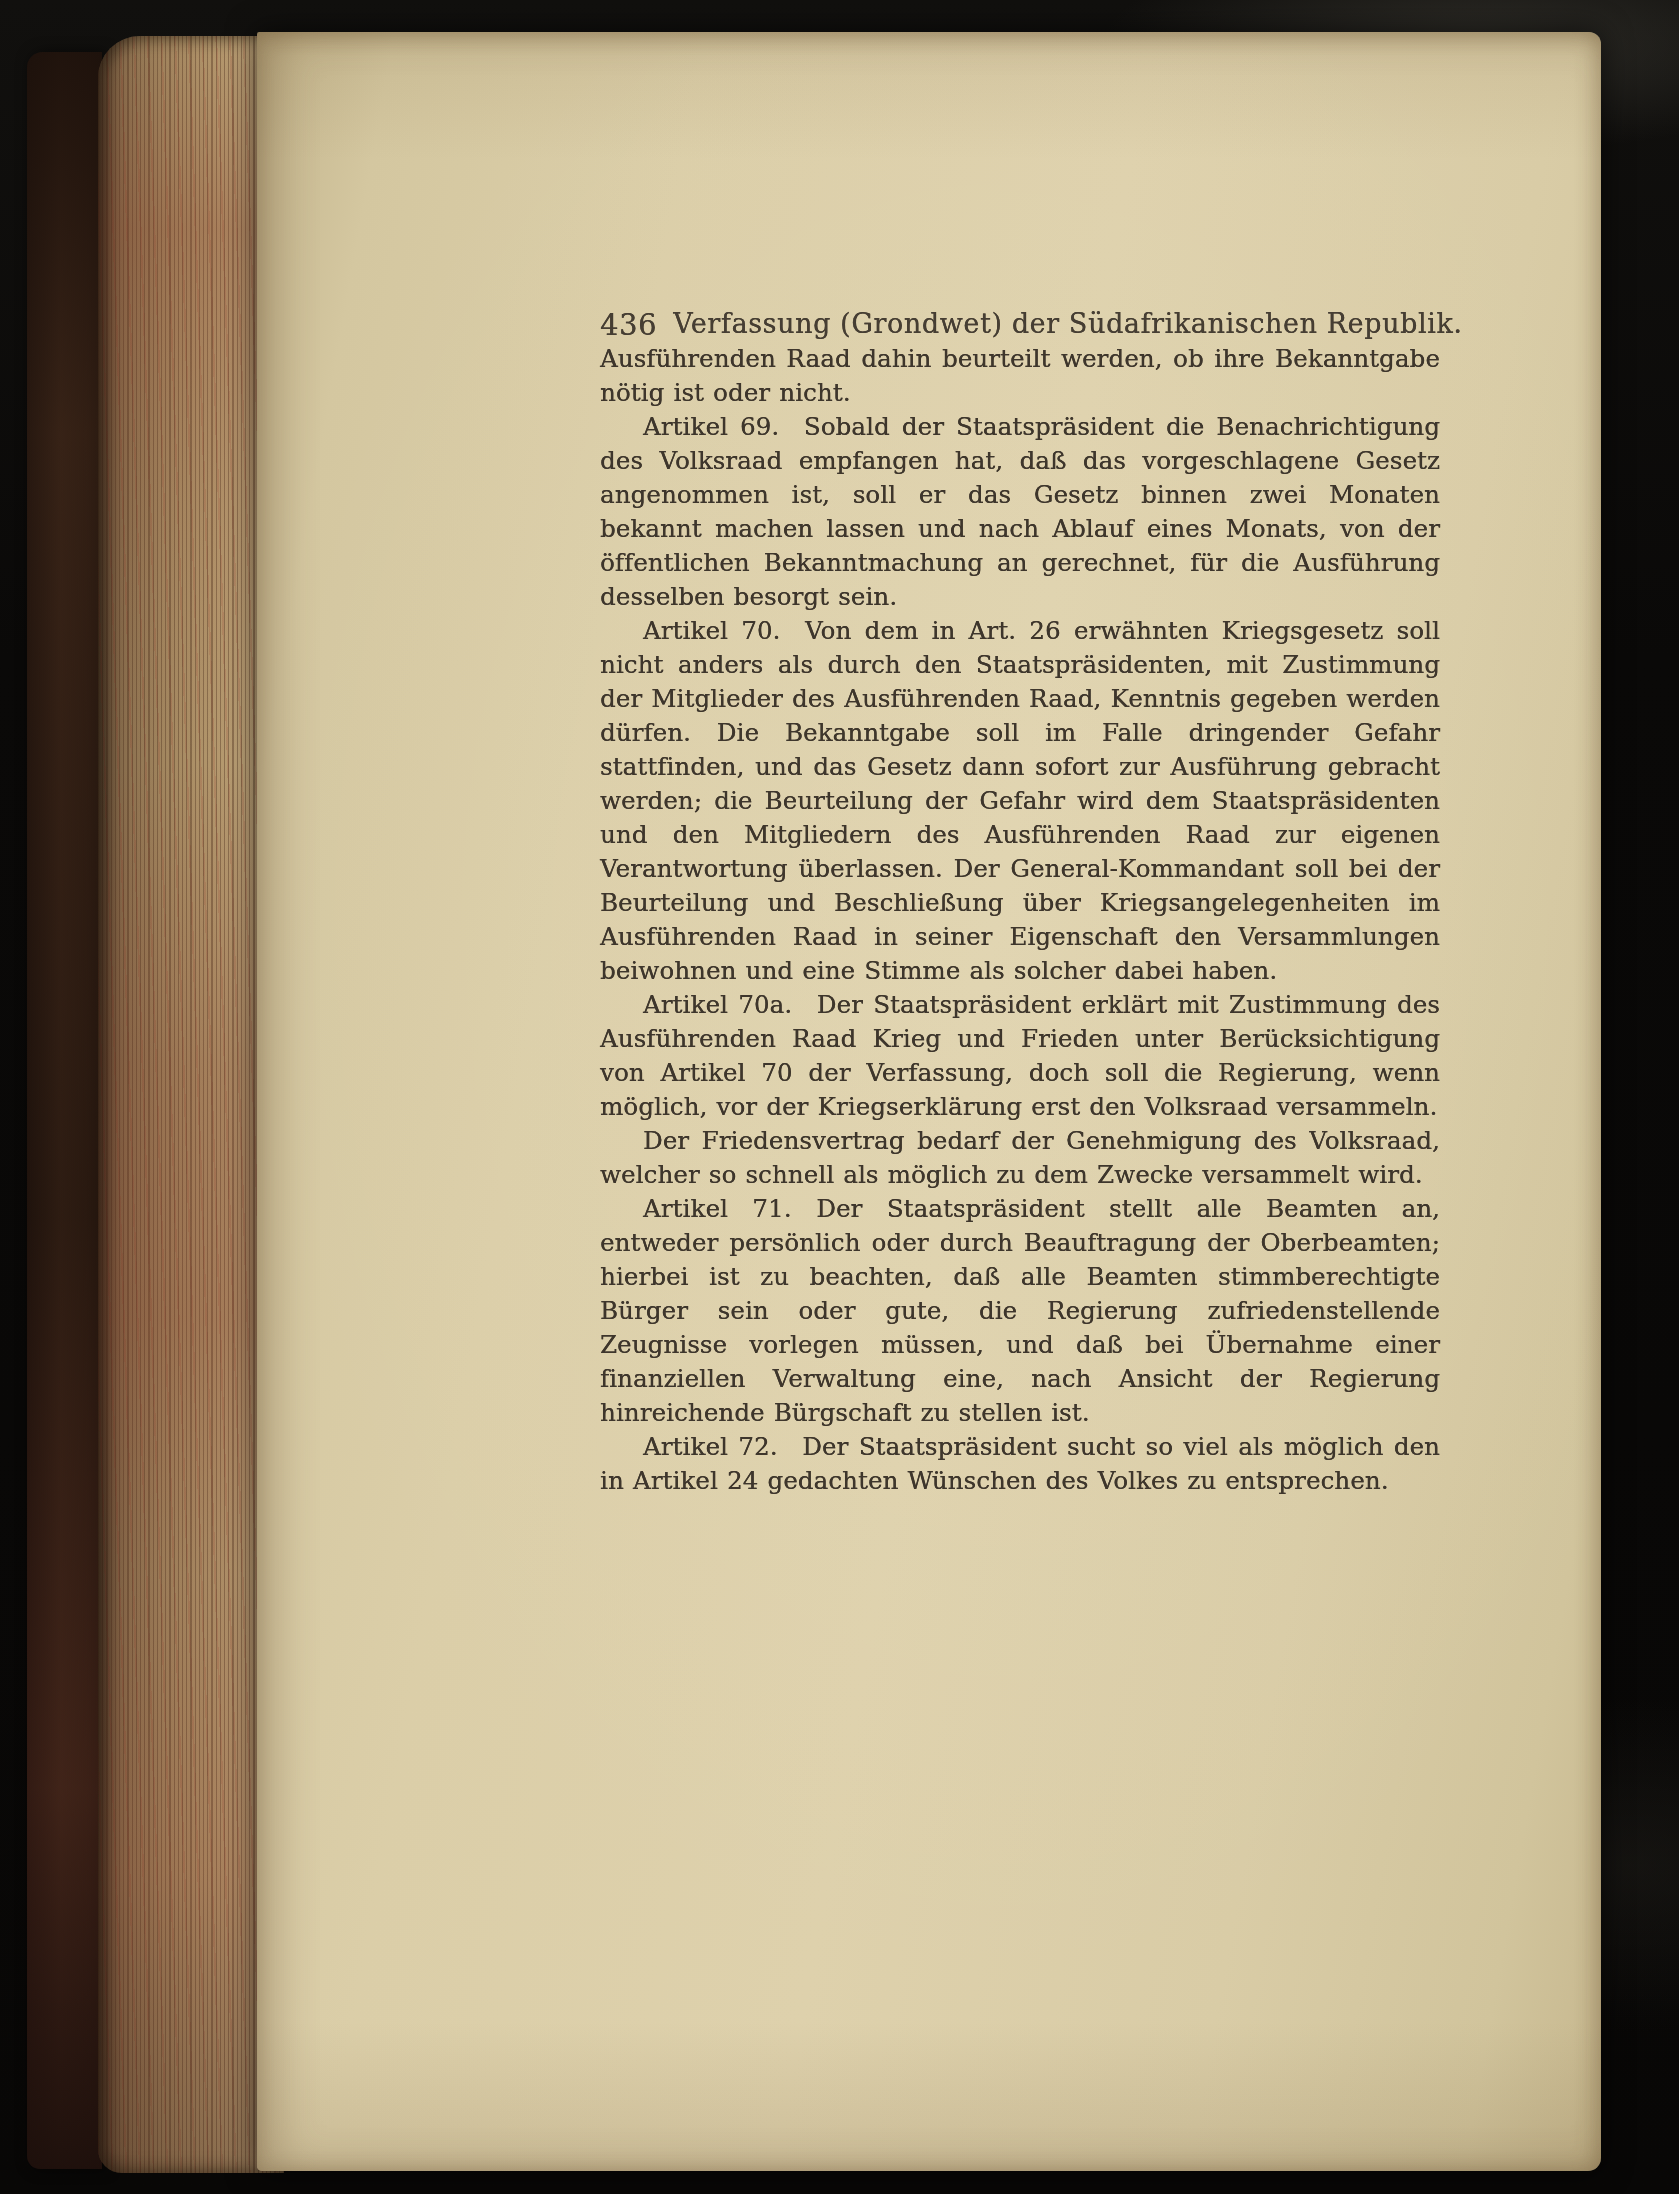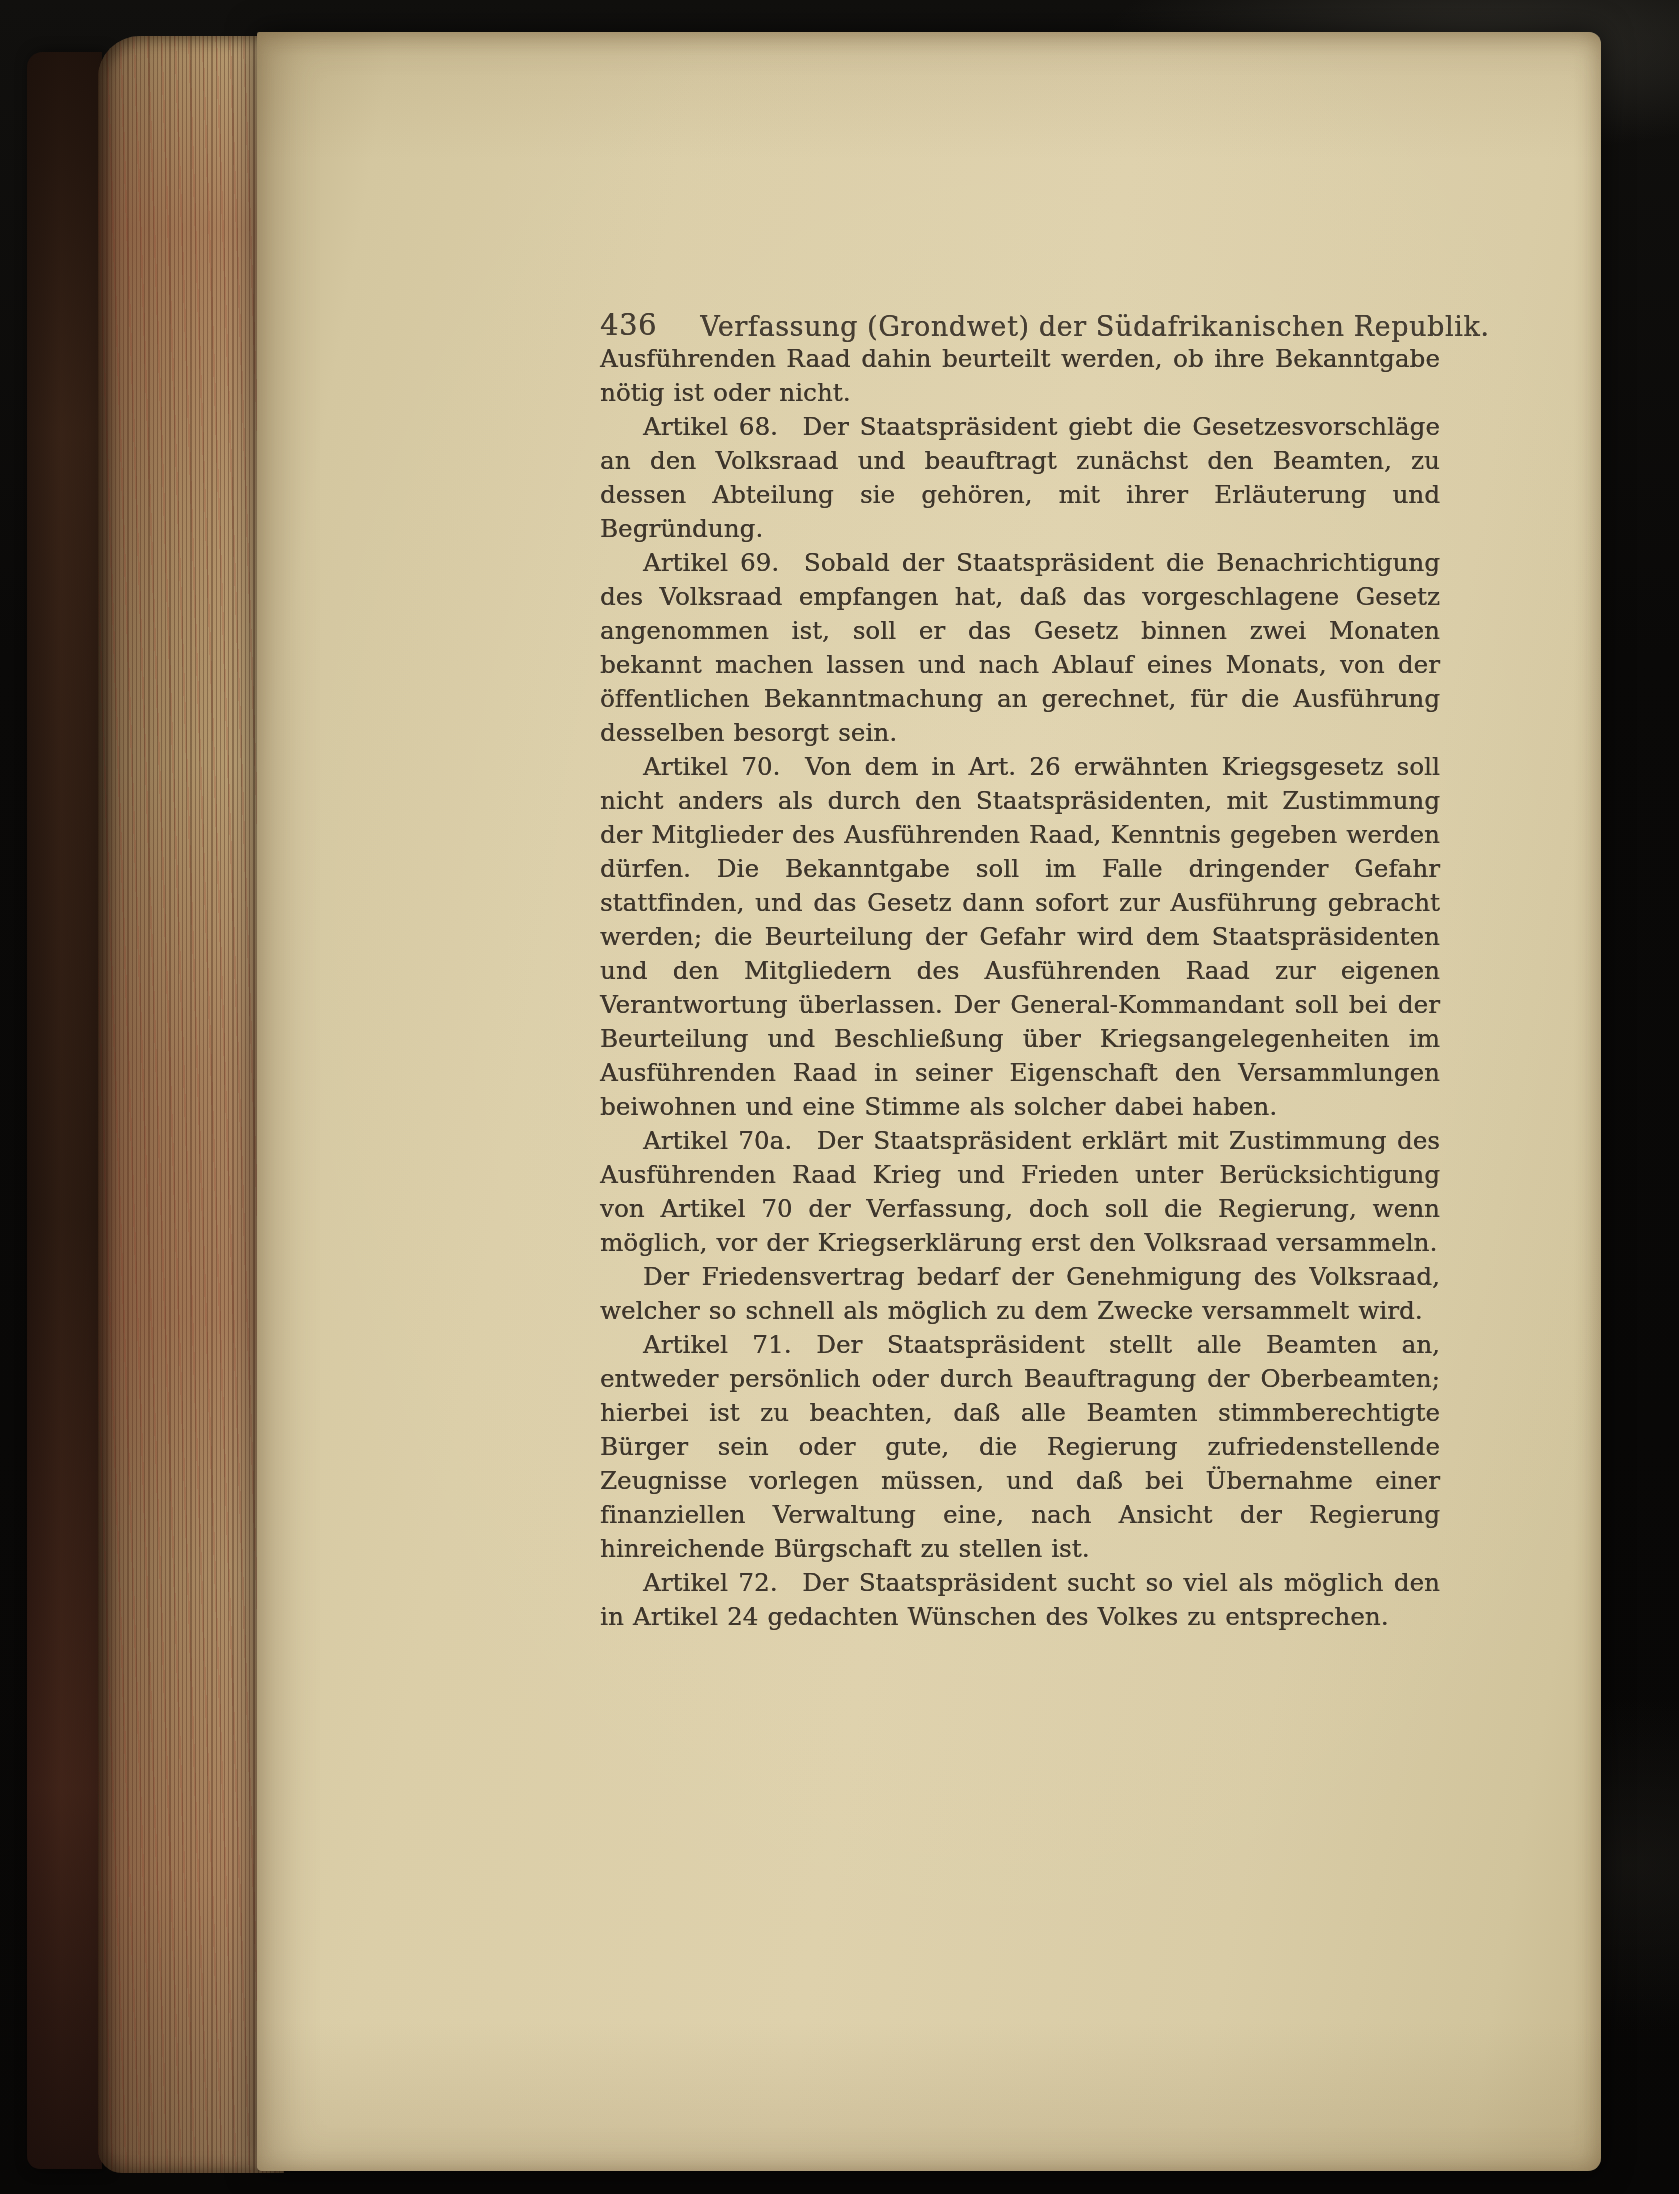--- a/index.html
+++ b/index.html
@@ -71,22 +71,22 @@
   .textblock {
     position: absolute;
     left: 343px;
     top: 276px;
     width: 840px;
     color: #3f372d;
   }
 
   .header-row {
     display: flex;
-    align-items: flex-end;
-    gap: 43px;
+    align-items: flex-start;
+    gap: 16px;
     font-size: 27px;
     letter-spacing: 0.6px;
     color: #463e33;
     text-shadow: 0.2px 0 0 currentColor;
     white-space: nowrap;
   }
   .header-row .pagenum {
     font-size: 29px;
   }
 
@@ -119,21 +119,20 @@
     <div class="textblock">
 
       <div class="header-row">
         <span class="pagenum">436</span>
         <span class="runtitle">Verfassung (Grondwet) der Südafrikanischen Republik.</span>
       </div>
 
       <div class="page-body">
 
       <p class="">Ausführenden Raad dahin beurteilt werden, ob ihre Bekanntgabe nötig ist oder nicht.</p>
-          <p class="indent">Artikel 68. Der Staatspräsident giebt die Gesetzesvorschläge an den Volksraad und beauftragt zunächst den Beamten, zu dessen Abteilung sie gehören, mit ihrer Erläuterung und Begründung.</p>
           <p class="indent">Artikel 69. Sobald der Staatspräsident die Benachrichtigung des Volksraad empfangen hat, daß das vorgeschlagene Gesetz angenommen ist, soll er das Gesetz binnen zwei Monaten bekannt machen lassen und nach Ablauf eines Monats, von der öffentlichen Bekanntmachung an gerechnet, für die Ausführung desselben besorgt sein.</p>
           <p class="indent">Artikel 70. Von dem in Art. 26 erwähnten Kriegsgesetz soll nicht anders als durch den Staatspräsidenten, mit Zustimmung der Mitglieder des Ausführenden Raad, Kenntnis gegeben werden dürfen. Die Bekanntgabe soll im Falle dringender Gefahr stattfinden, und das Gesetz dann sofort zur Ausführung gebracht werden; die Beurteilung der Gefahr wird dem Staatspräsidenten und den Mitgliedern des Ausführenden Raad zur eigenen Verantwortung überlassen. Der General-Kommandant soll bei der Beurteilung und Beschließung über Kriegsangelegenheiten im Ausführenden Raad in seiner Eigenschaft den Versammlungen beiwohnen und eine Stimme als solcher dabei haben.</p>
           <p class="indent">Artikel 70a. Der Staatspräsident erklärt mit Zustimmung des Ausführenden Raad Krieg und Frieden unter Berücksichtigung von Artikel 70 der Verfassung, doch soll die Regierung, wenn möglich, vor der Kriegserklärung erst den Volksraad versammeln.</p>
           <p class="indent">Der Friedensvertrag bedarf der Genehmigung des Volksraad, welcher so schnell als möglich zu dem Zwecke versammelt wird.</p>
           <p class="indent">Artikel 71. Der Staatspräsident stellt alle Beamten an, entweder persönlich oder durch Beauftragung der Oberbeamten; hierbei ist zu beachten, daß alle Beamten stimmberechtigte Bürger sein oder gute, die Regierung zufriedenstellende Zeugnisse vorlegen müssen, und daß bei Übernahme einer finanziellen Verwaltung eine, nach Ansicht der Regierung hinreichende Bürgschaft zu stellen ist.</p>
           <p class="indent">Artikel 72. Der Staatspräsident sucht so viel als möglich den in Artikel 24 gedachten Wünschen des Volkes zu entsprechen.</p>
         </div>
 
     </div>
   </div>

